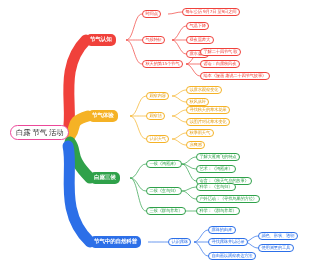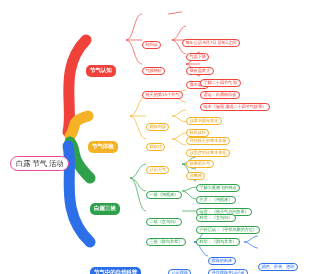--- a/index.html
+++ b/index.html
@@ -11,21 +11,20 @@
     position:relative;
   }
   #map{position:absolute;left:0;top:0;width:300px;height:274px;}
   .node{
     position:absolute;
     box-sizing:border-box;
     display:flex;align-items:center;justify-content:center;
     white-space:nowrap;
     line-height:1;
     letter-spacing:-0.2px;
-    margin-top:31px;
   }
   
   .root{
     border:1.1px solid #ec4899;
     border-radius:10px;
     background:#ffffff;
     color:#333333;
     font-size:7.4px;
     padding:0 5px;
     height:15px;

